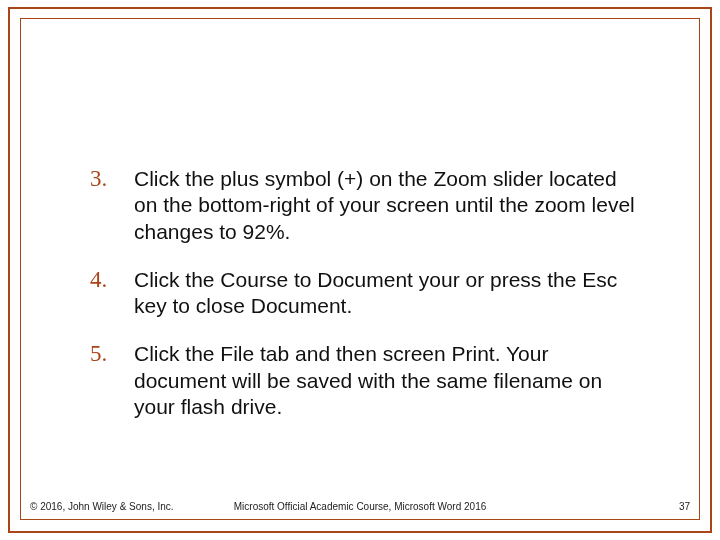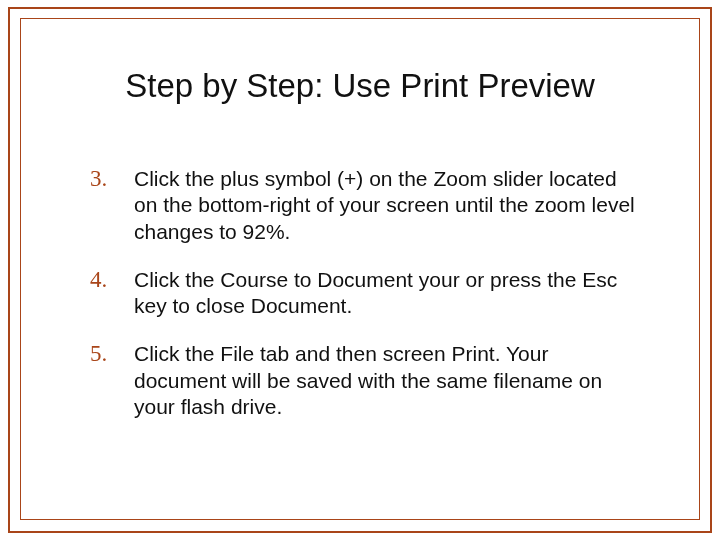--- a/index.html
+++ b/index.html
@@ -17,30 +17,34 @@
 .footer-center{position:absolute;left:0;right:0;text-align:center}
 .footer-right{margin-left:auto;z-index:2}
 </style>
 </head>
 <body>
 
 <div class="page">
   <div class="outer-border"></div>
   <div class="inner-border"></div>
 
-  <div class="title">Step by Step: Use Print Preview</div>
 
   <div class="list">
     <div class="row">
       <div class="num">3.</div>
       <div class="body"><span>Click the </span><b>plus symbol (+)</b><span> on the Zoom slider located on the bottom-right of your screen until the zoom level changes to 92%.</span></div>
     </div>
     <div class="row">
       <div class="num">4.</div>
       <div class="body"><span>Click the </span><b>Course to Document</b><span> your or press the </span><b>Esc</b><span> key to close Document.</span></div>
     </div>
     <div class="row">
       <div class="num">5.</div>
       <div class="body"><span>Click the </span><b>File</b><span> tab and then screen </span><b>Print</b><span>. Your document will be saved with the same filename on your flash drive.</span></div>
     </div>
   </div>
 
+  <div class="footer">
+    <span class="footer-left">© 2016, John Wiley &amp; Sons, Inc.</span>
+    <span class="footer-center">Microsoft Official Academic Course, Microsoft Word 2016</span>
+    <span class="footer-right">37</span>
+  </div>
 </div>
 
 </body></html>

